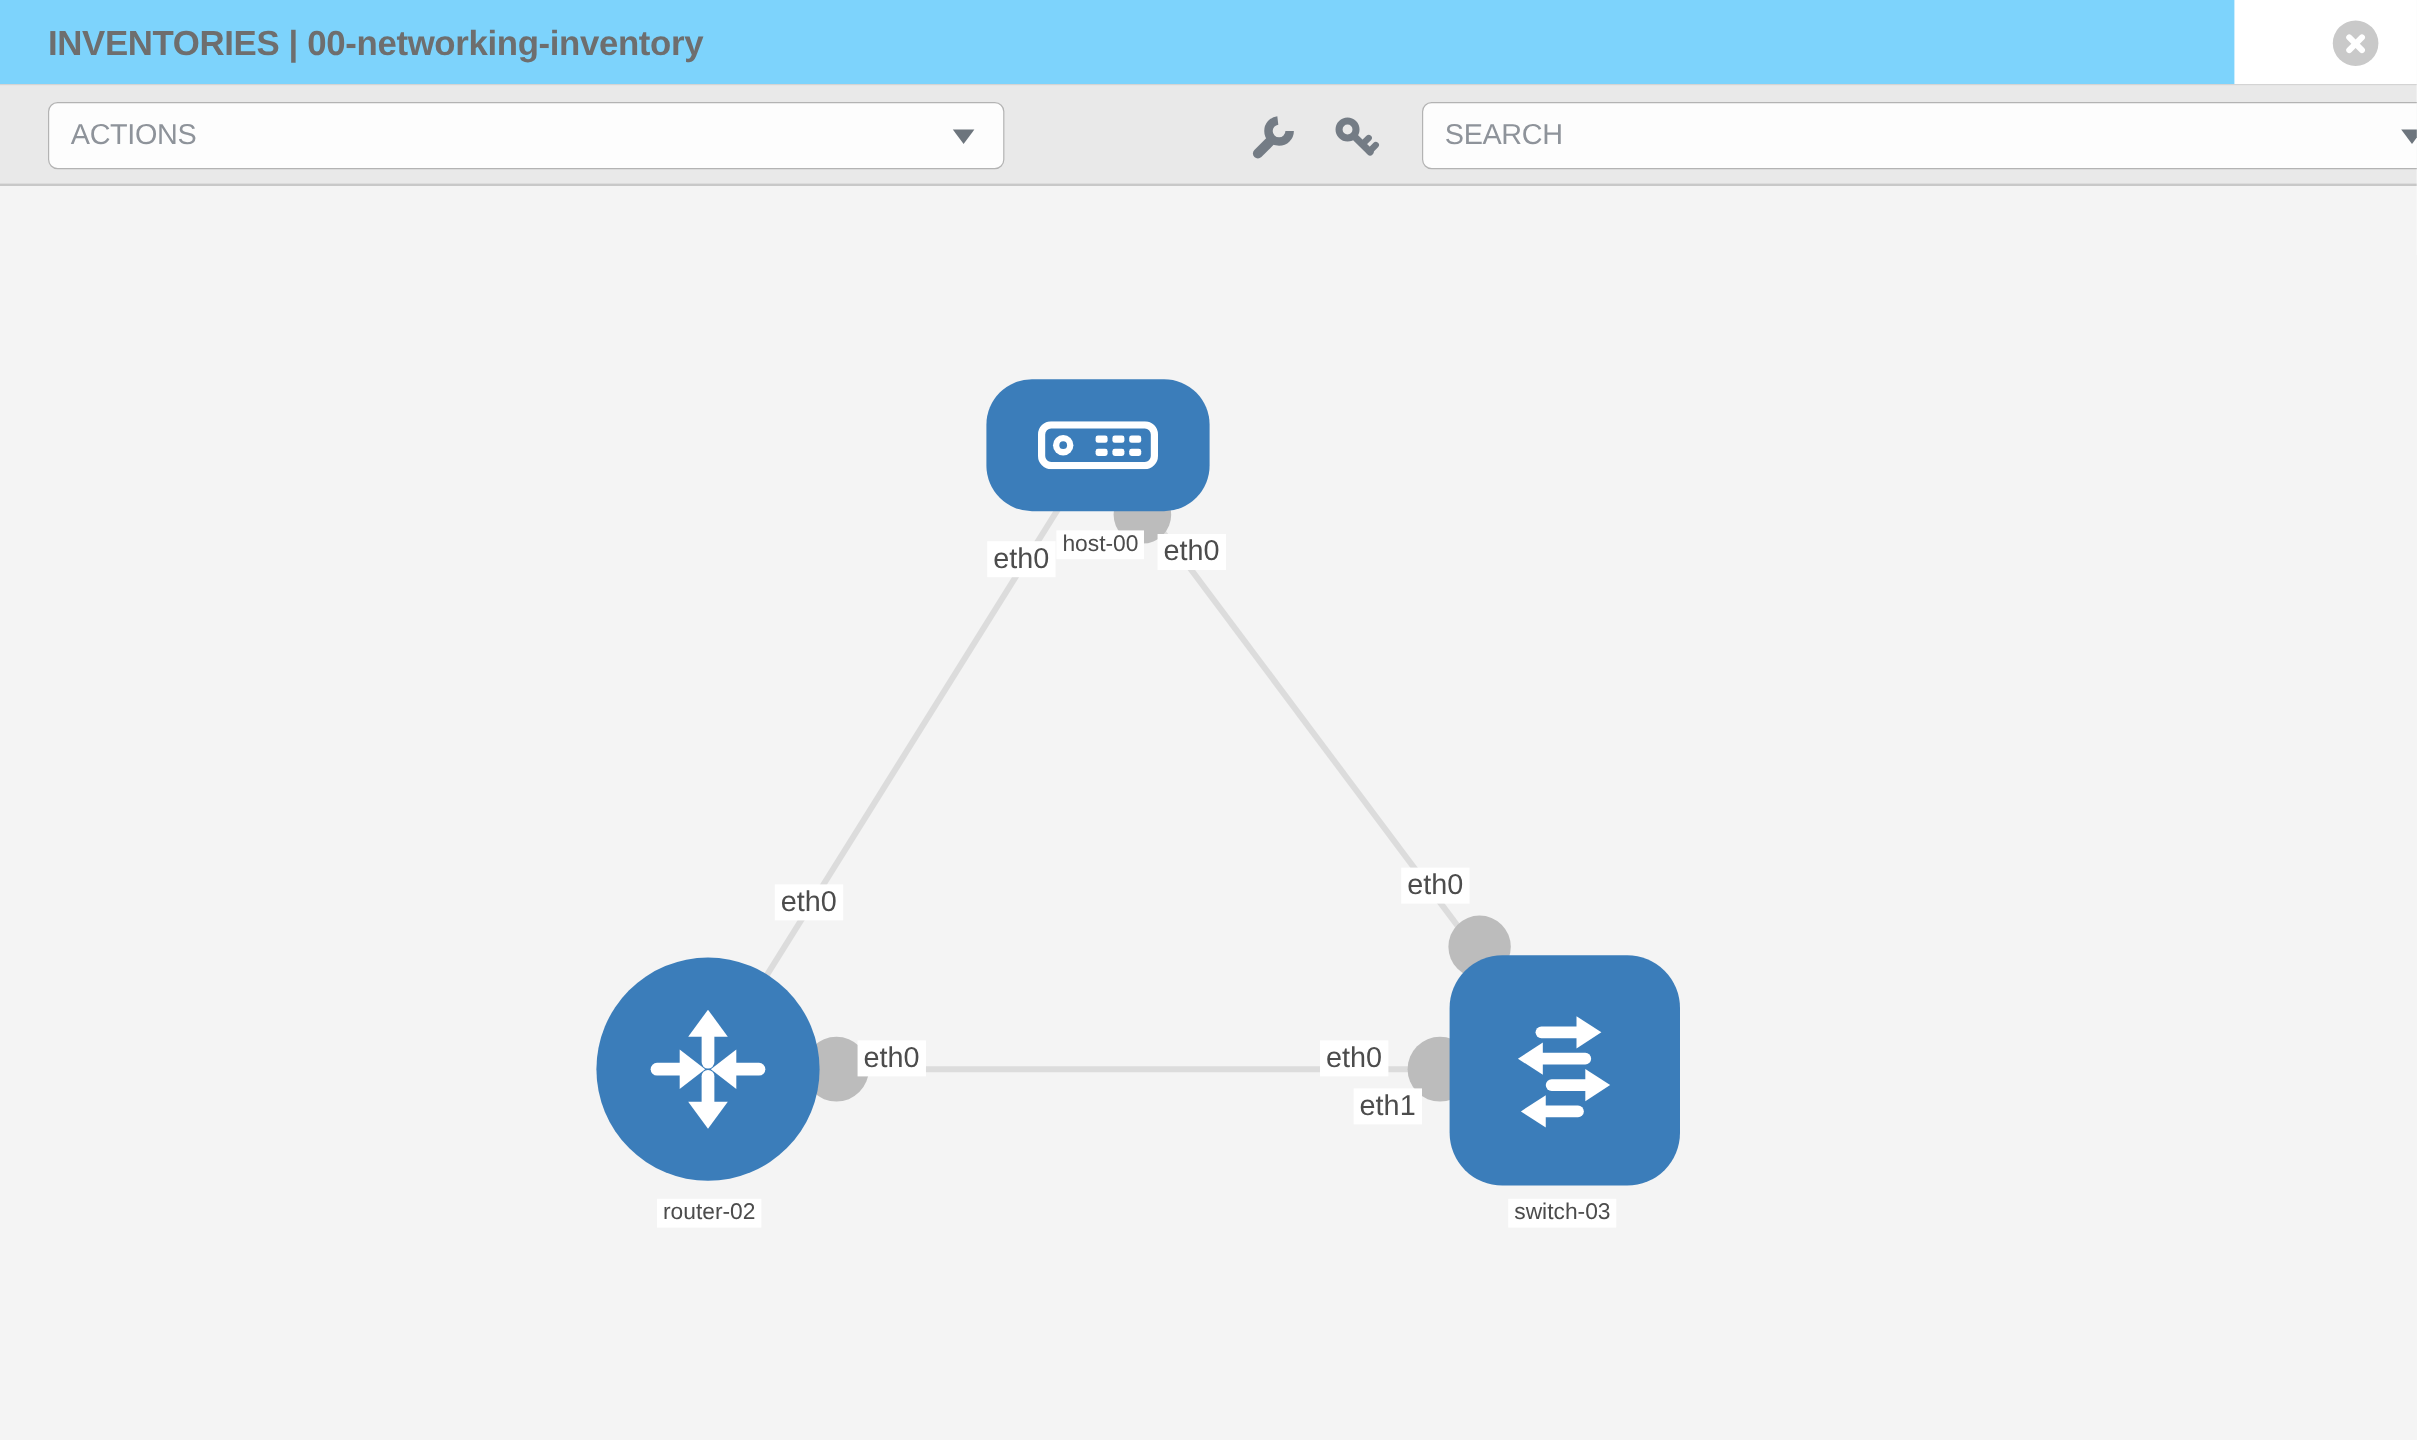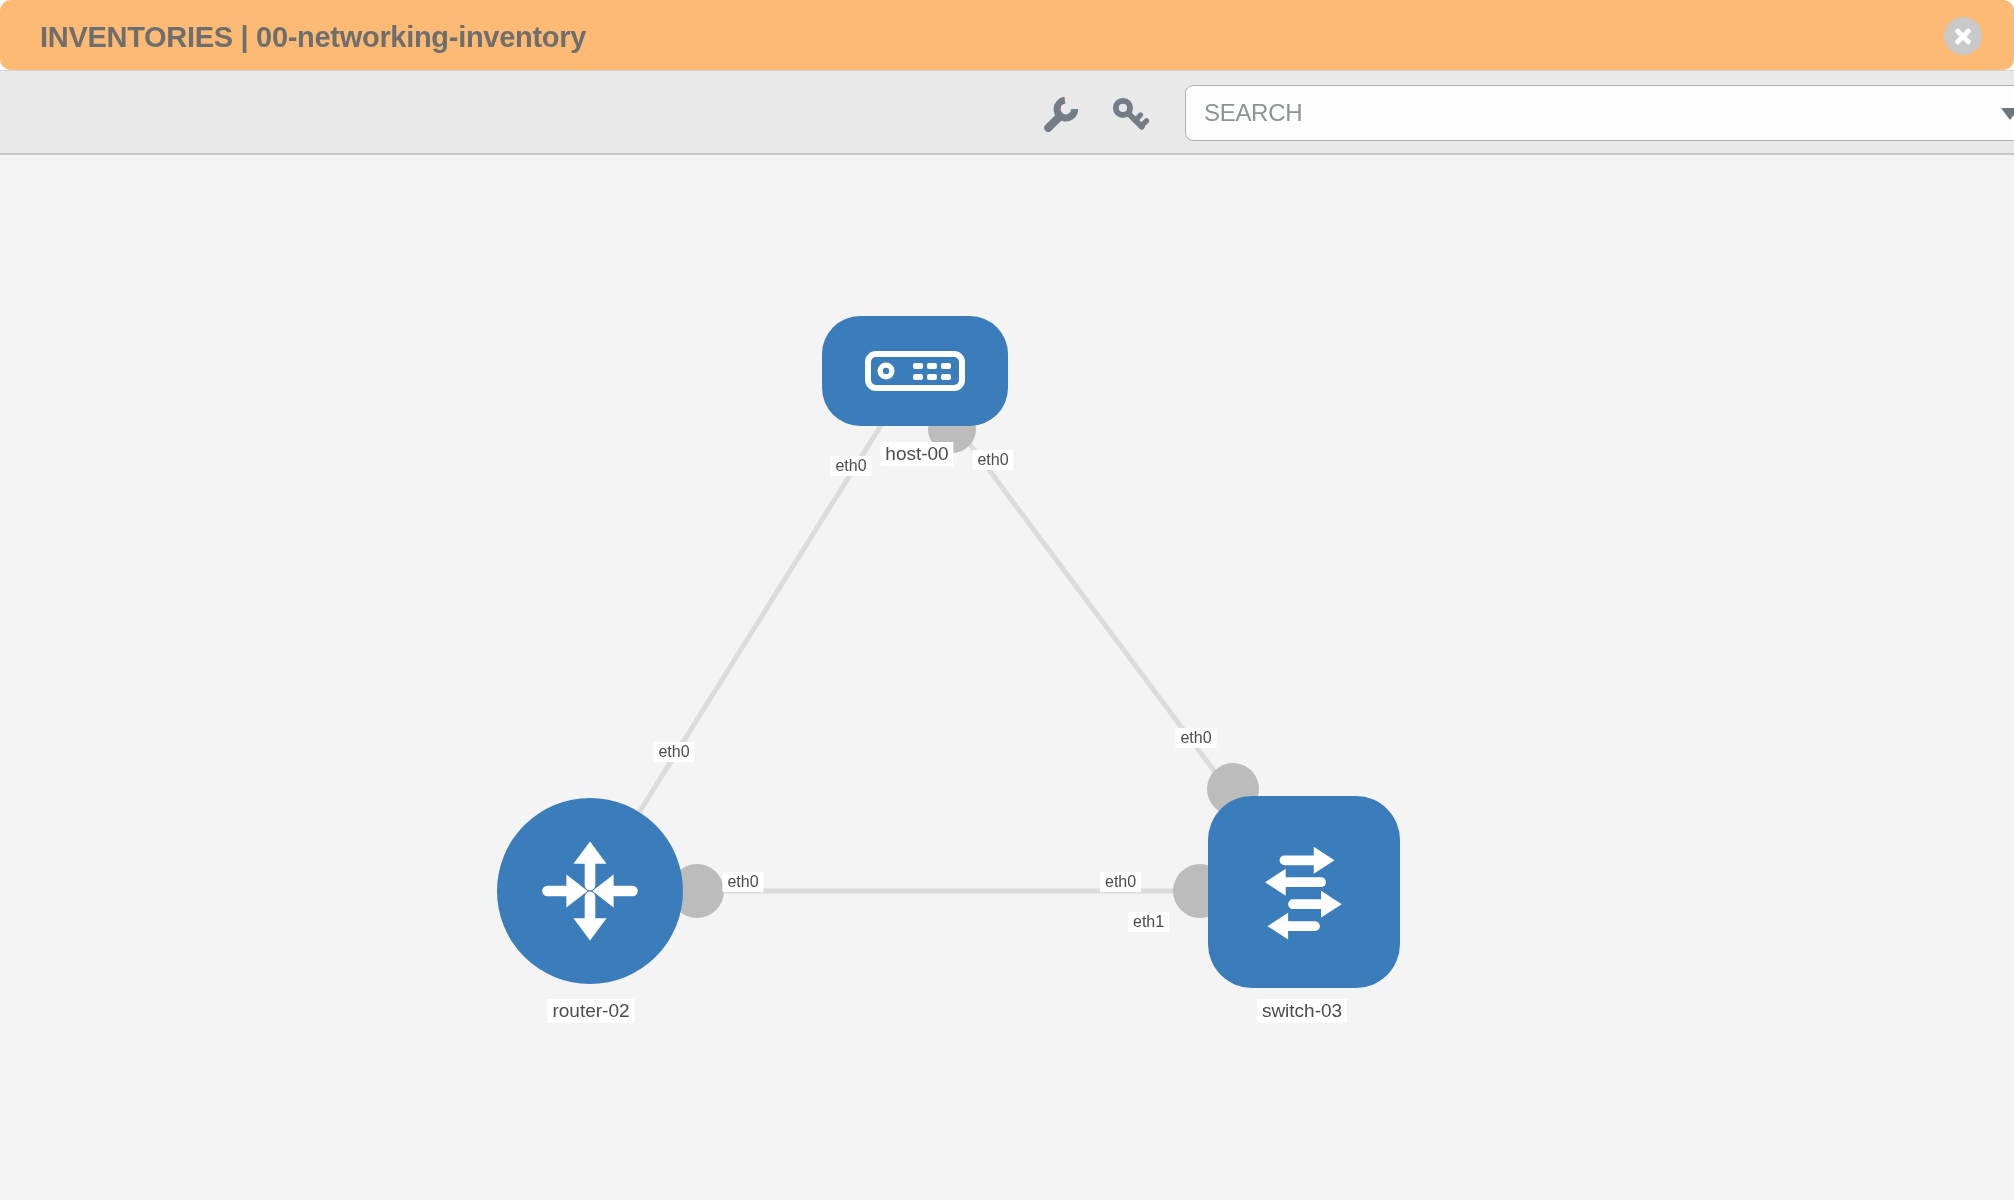--- a/index.html
+++ b/index.html
@@ -2,21 +2,21 @@
 <html><head>
 <meta charset="utf-8">
 <style>
   html,body{margin:0;padding:0;}
   body{
     width:2014px;height:1200px;position:relative;overflow:hidden;
     background:#ffffff;font-family:"Liberation Sans",sans-serif;
     -webkit-font-smoothing:antialiased;
   }
   
-  .header{position:absolute;left:0;top:0;width:2014px;height:70px;background:#fdba74;border-radius:11px;}
+  .header{position:absolute;left:0;top:0;width:1862px;height:70px;background:#7dd3fc;}
   .page-title{
     position:absolute;left:40px;top:0;height:70px;line-height:74px;
     font-size:29px;font-weight:bold;color:#6e6e6e;letter-spacing:-0.3px;white-space:nowrap;
   }
   .close-btn{
     position:absolute;left:1944px;top:17px;width:38px;height:38px;border-radius:50%;
     background:#c9c9c9;cursor:pointer;
   }
   .close-btn .xbar{position:absolute;left:9px;top:16.5px;width:20px;height:5px;border-radius:3px;background:#ffffff;}
   .close-btn .xbar.a{transform:rotate(45deg);}
@@ -48,35 +48,39 @@
   .node{position:absolute;background:#3b7dba;}
   .node-host{left:822px;top:161px;width:186px;height:110px;border-radius:38px;}
   .node-router{left:497px;top:643px;width:186px;height:186px;border-radius:50%;}
   .node-switch{left:1208px;top:641px;width:192px;height:192px;border-radius:44px;}
   .node{display:flex;align-items:center;justify-content:center;cursor:pointer;}
   .net-label{
     position:absolute;transform:translate(-50%,-50%);background:#ffffff;
     color:#4c4c4c;white-space:nowrap;padding:1px 5px;
   }
   .name-label{font-size:19px;}
-  .if-label{font-size:16px;}
+  .if-label{font-size:24px;}
   .if-left-anchored{transform:translateY(-50%);}
 </style>
 </head>
 <body>
 
 <div class="header">
   <div class="page-title">INVENTORIES | 00-networking-inventory</div>
   <div class="close-btn">
     <span class="xbar a"></span>
     <span class="xbar b"></span>
   </div>
 </div>
 
 <div class="toolbar">
+  <div class="select-box actions-box">
+    <span class="sel-label">ACTIONS</span>
+    <span class="caret"></span>
+  </div>
 
   <div class="tool-icon wrench-btn">
     <svg width="40" height="40" viewBox="0 0 34 34">
       <line x1="7" y1="28" x2="16" y2="19" stroke="#747c85" stroke-width="7" stroke-linecap="round"></line>
       <circle cx="22" cy="12" r="7.5" fill="none" stroke="#747c85" stroke-width="6" stroke-dasharray="34.2 12.9"></circle>
     </svg>
   </div>
 
   <div class="tool-icon key-btn">
     <svg width="40" height="40" viewBox="0 0 34 34">

